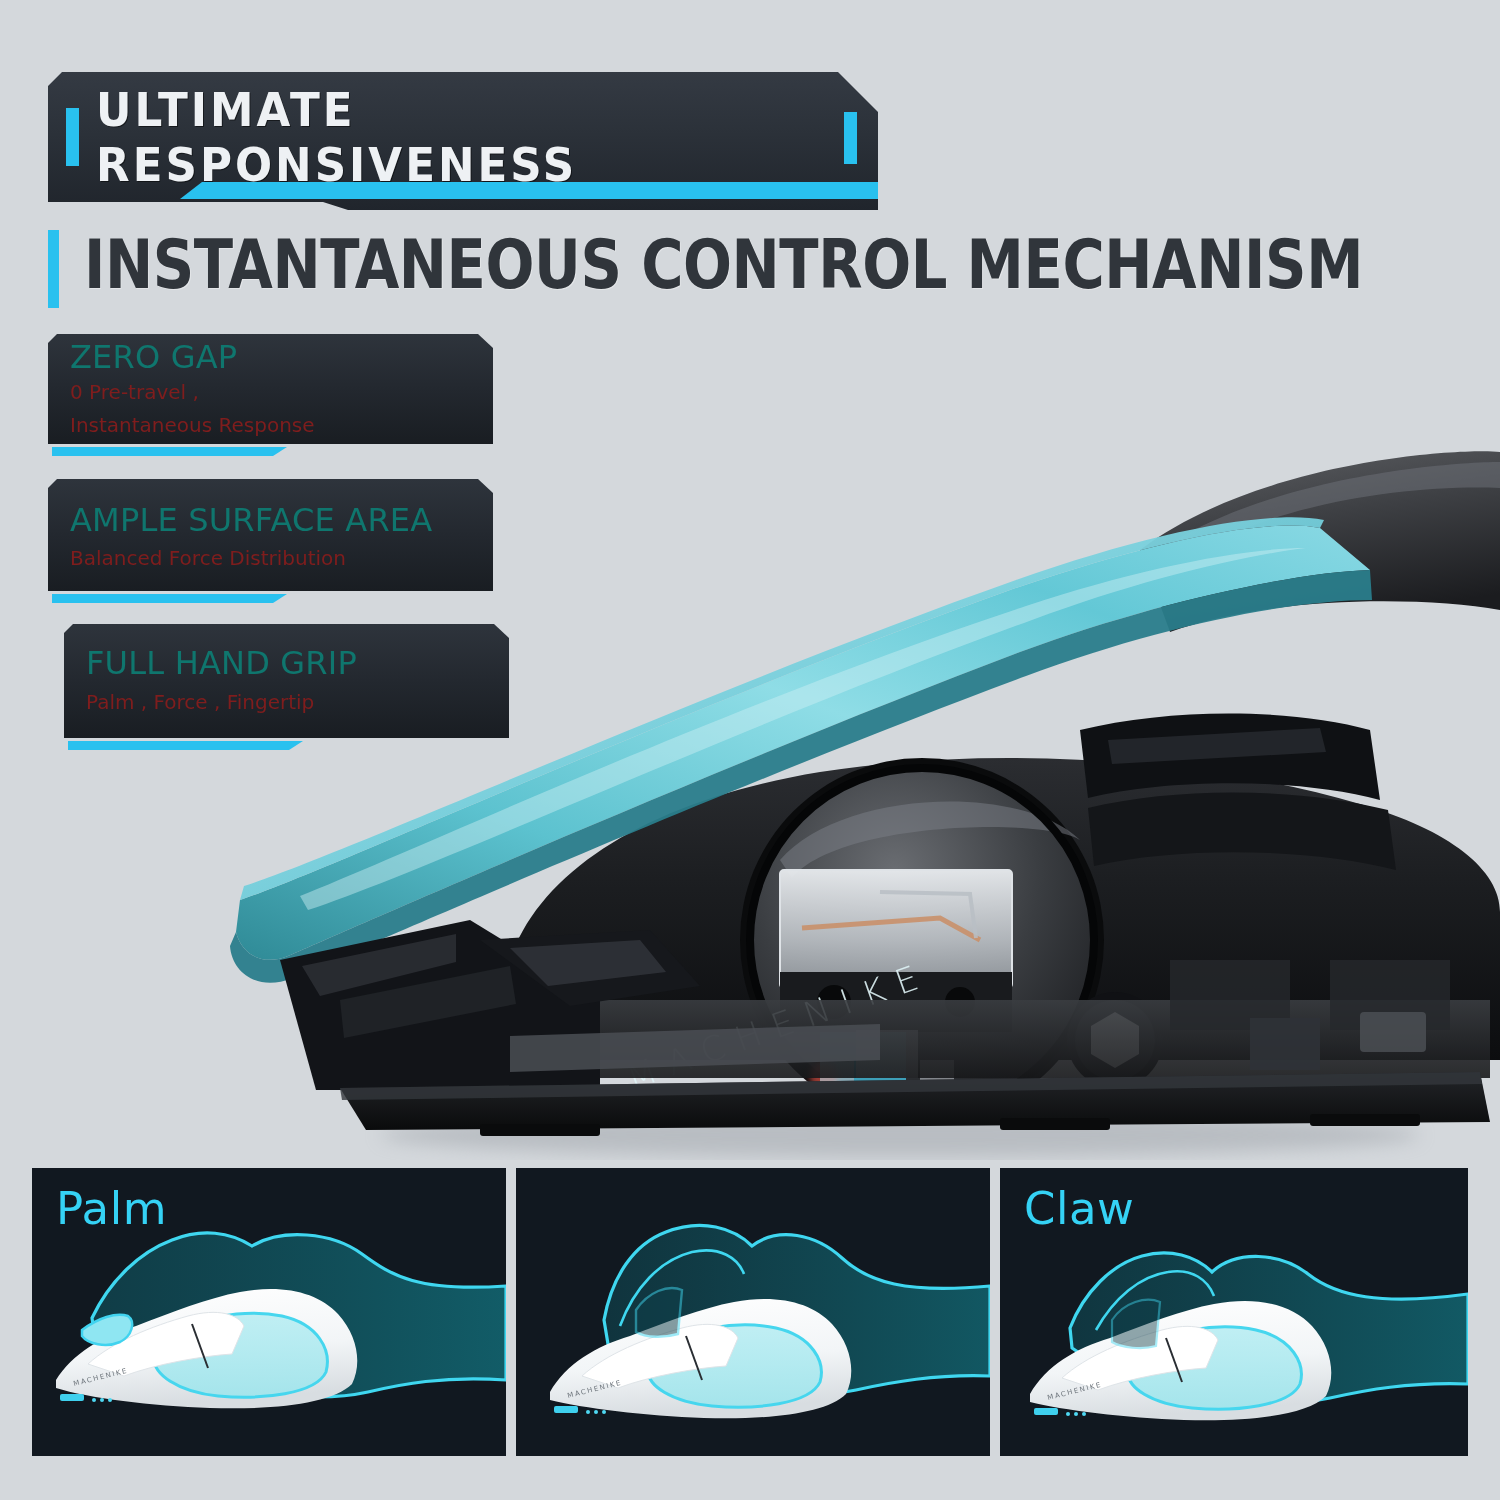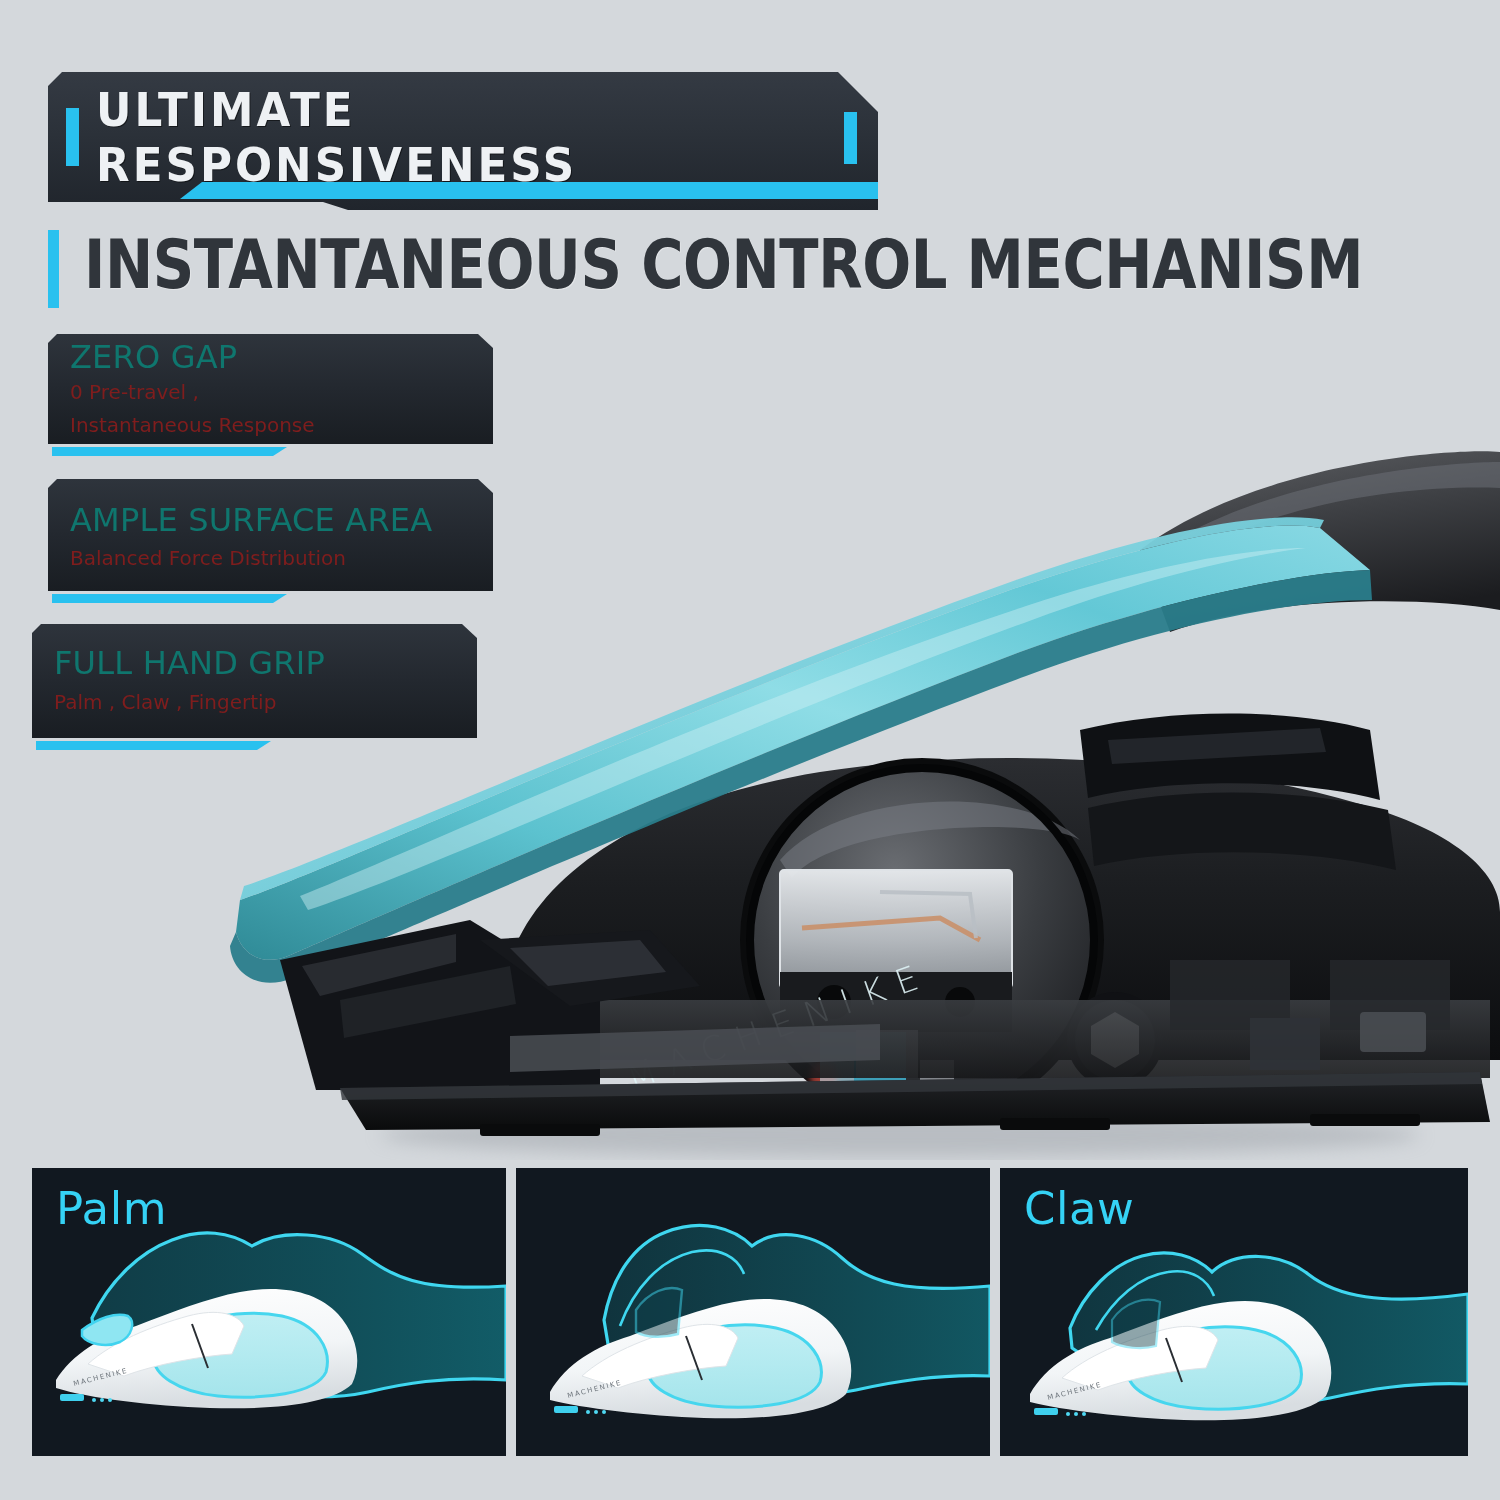--- a/index.html
+++ b/index.html
@@ -97,21 +97,21 @@
   #feature-card-1 .fc-plate {
     height:112px;
     clip-path:polygon(0 9px, 9px 0, 430px 0, 445px 14px, 445px 112px, 0 112px);
   }
   #feature-card-1 .fc-line { top:115px; width:235px;
     clip-path:polygon(0 0, 235px 0, 221px 9px, 0 9px); }
   #feature-card-1 .fc-head { left:22px; top:22px; }
   #feature-card-1 .fc-sub  { left:22px; top:63px; }
 
   
-  #feature-card-2 { left:32px; top:624px; width:445px; height:132px;text-decoration:underline; }
+  #feature-card-2 { left:64px; top:624px; width:445px; height:132px;text-decoration:underline; }
   #feature-card-2 .fc-plate {
     height:114px;
     clip-path:polygon(0 9px, 9px 0, 430px 0, 445px 14px, 445px 114px, 0 114px);
   }
   #feature-card-2 .fc-line { top:117px; width:235px;
     clip-path:polygon(0 0, 235px 0, 221px 9px, 0 9px); }
   #feature-card-2 .fc-head { left:22px; top:20px; }
   #feature-card-2 .fc-sub  { left:22px; top:62px; }
 
   
@@ -165,21 +165,21 @@
 <div class="feature-card" id="feature-card-1">
   <div class="fc-plate"></div>
   <div class="fc-head">AMPLE SURFACE AREA</div>
   <div class="fc-sub">Balanced Force Distribution</div>
   <div class="fc-line"></div>
 </div>
 
 <div class="feature-card" id="feature-card-2">
   <div class="fc-plate"></div>
   <div class="fc-head">FULL HAND GRIP</div>
-  <div class="fc-sub">Palm , Claw , Fingertip</div>
+  <div class="fc-sub">Palm , Force , Fingertip</div>
   <div class="fc-line"></div>
 </div>
 
 <div id="hero-product">
   <svg id="hero-svg" viewBox="0 0 1320 760" xmlns="http://www.w3.org/2000/svg">
     <defs>
       <linearGradient id="gBtn" x1="0" y1="1" x2="1" y2="0">
         <stop offset="0%" stop-color="#2f8a96"></stop>
         <stop offset="28%" stop-color="#5cc2cf"></stop>
         <stop offset="55%" stop-color="#8fdde6"></stop>

